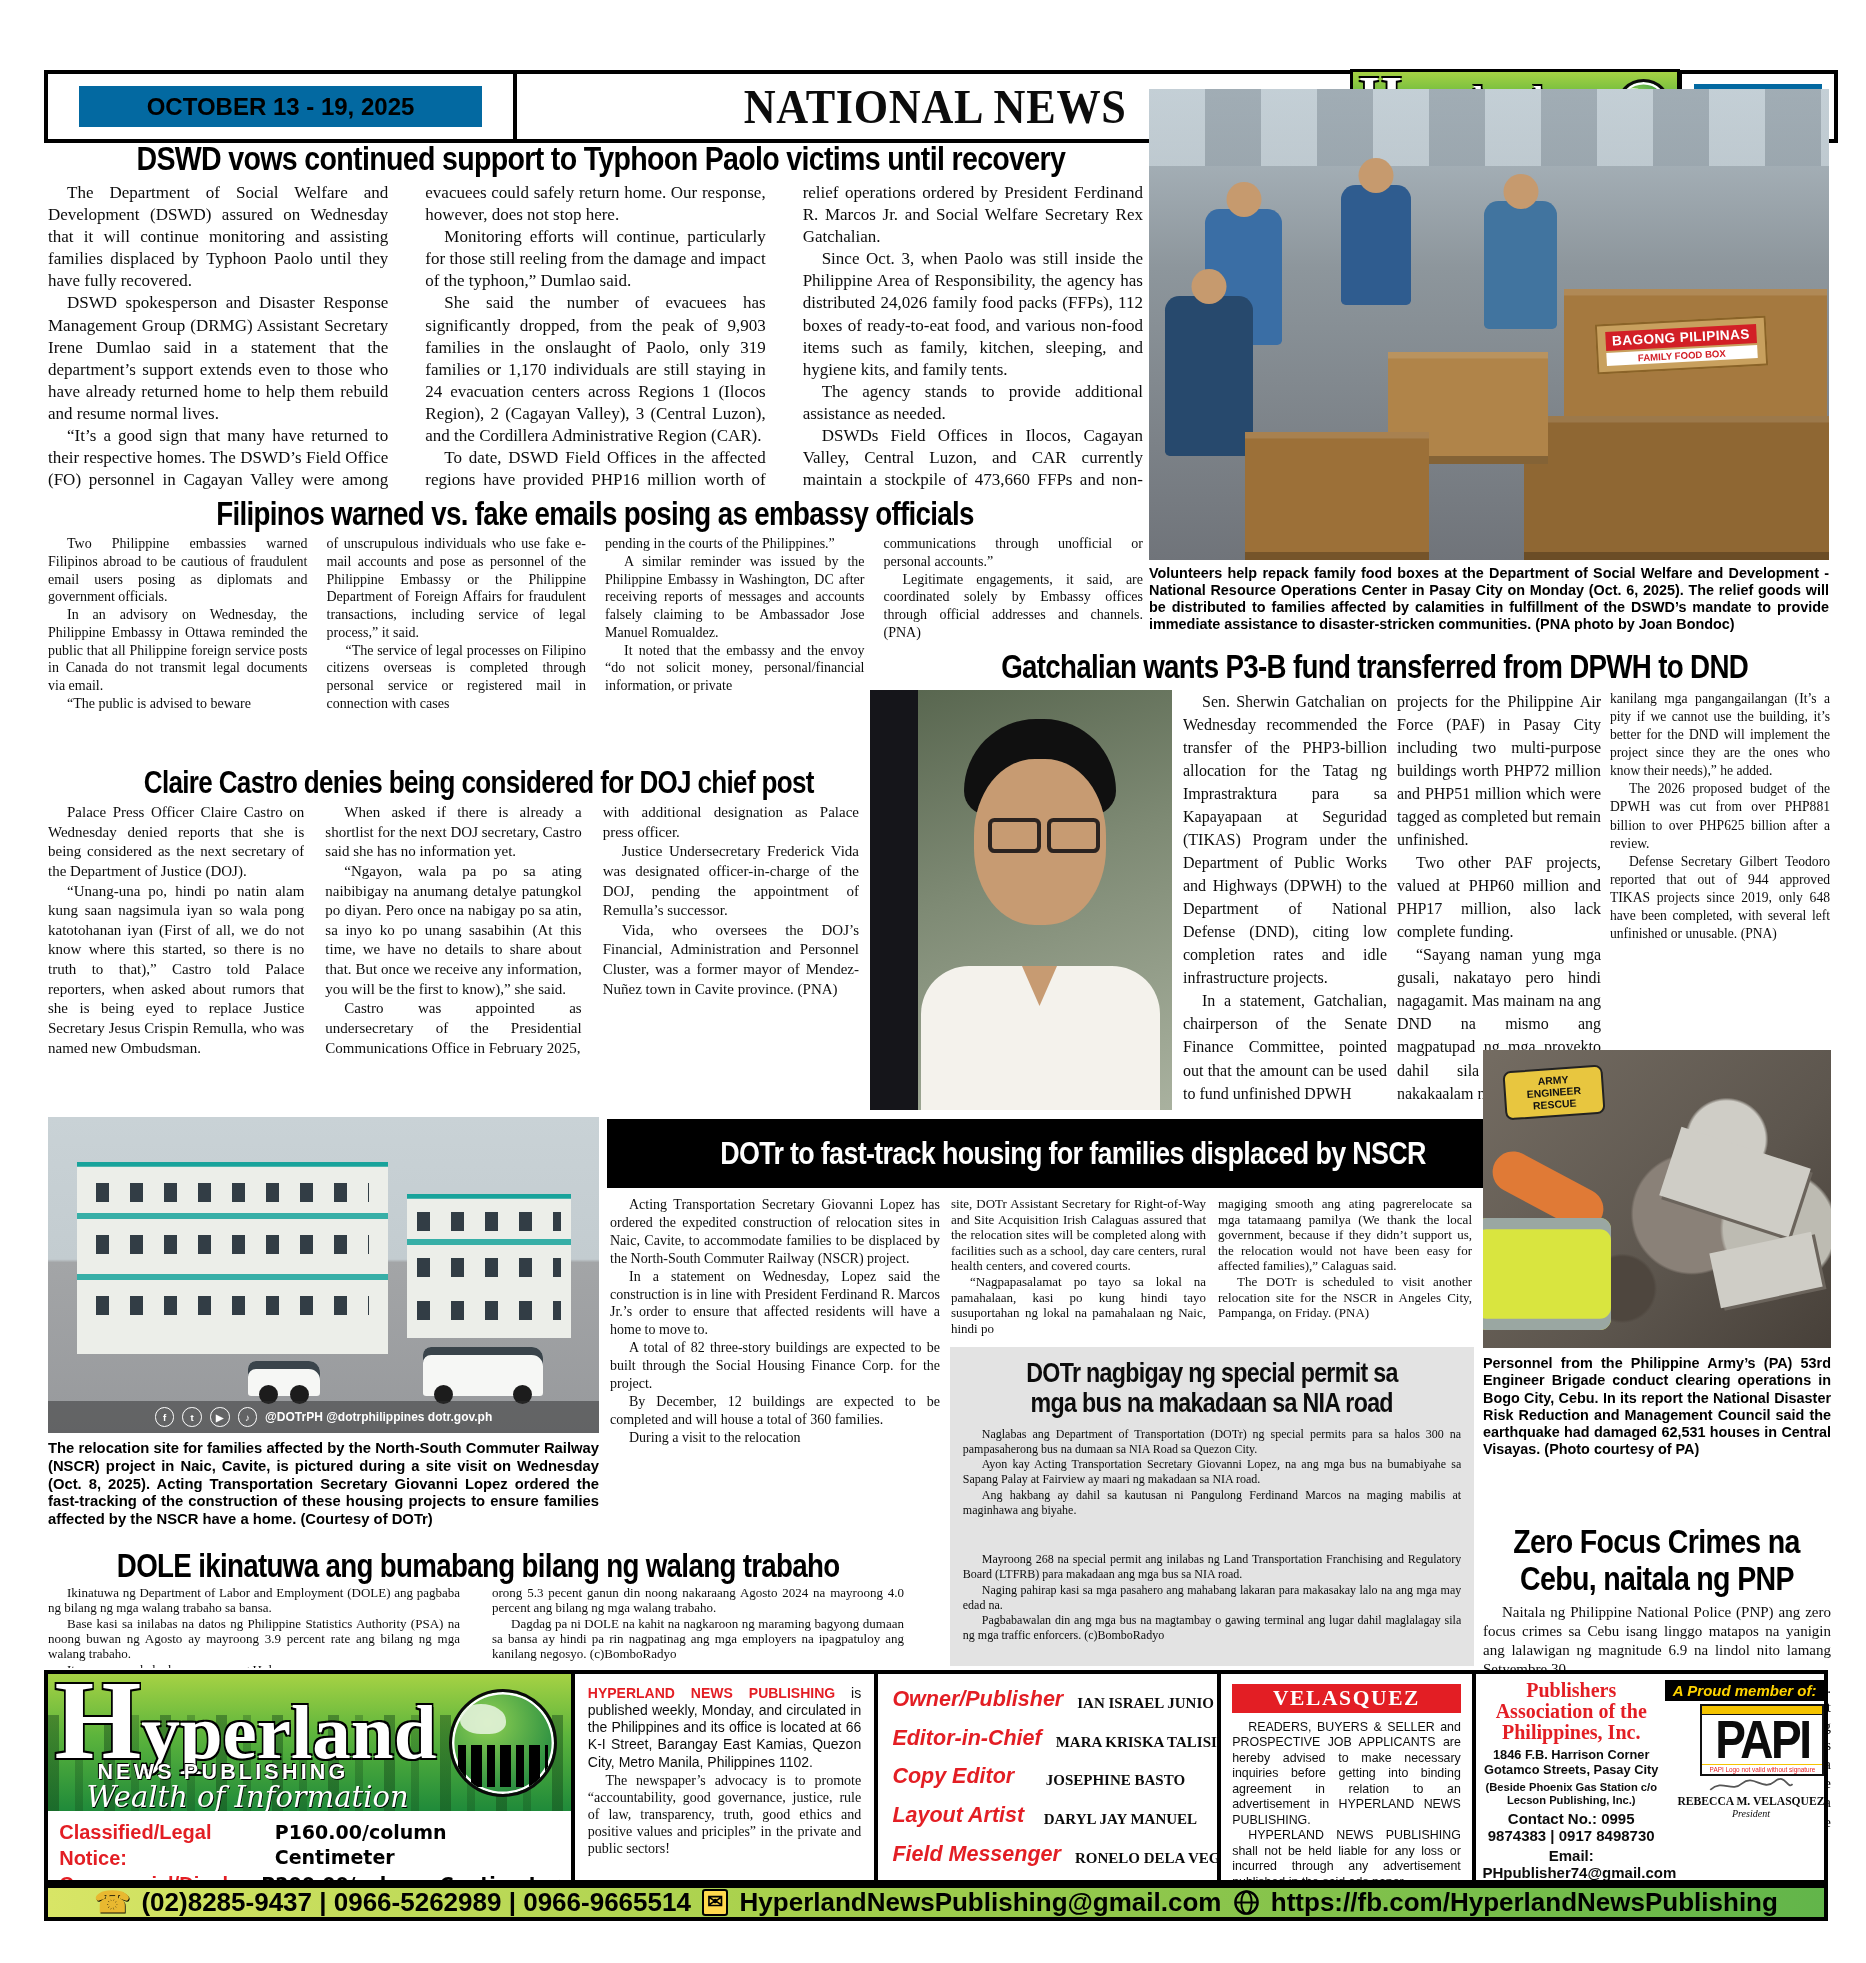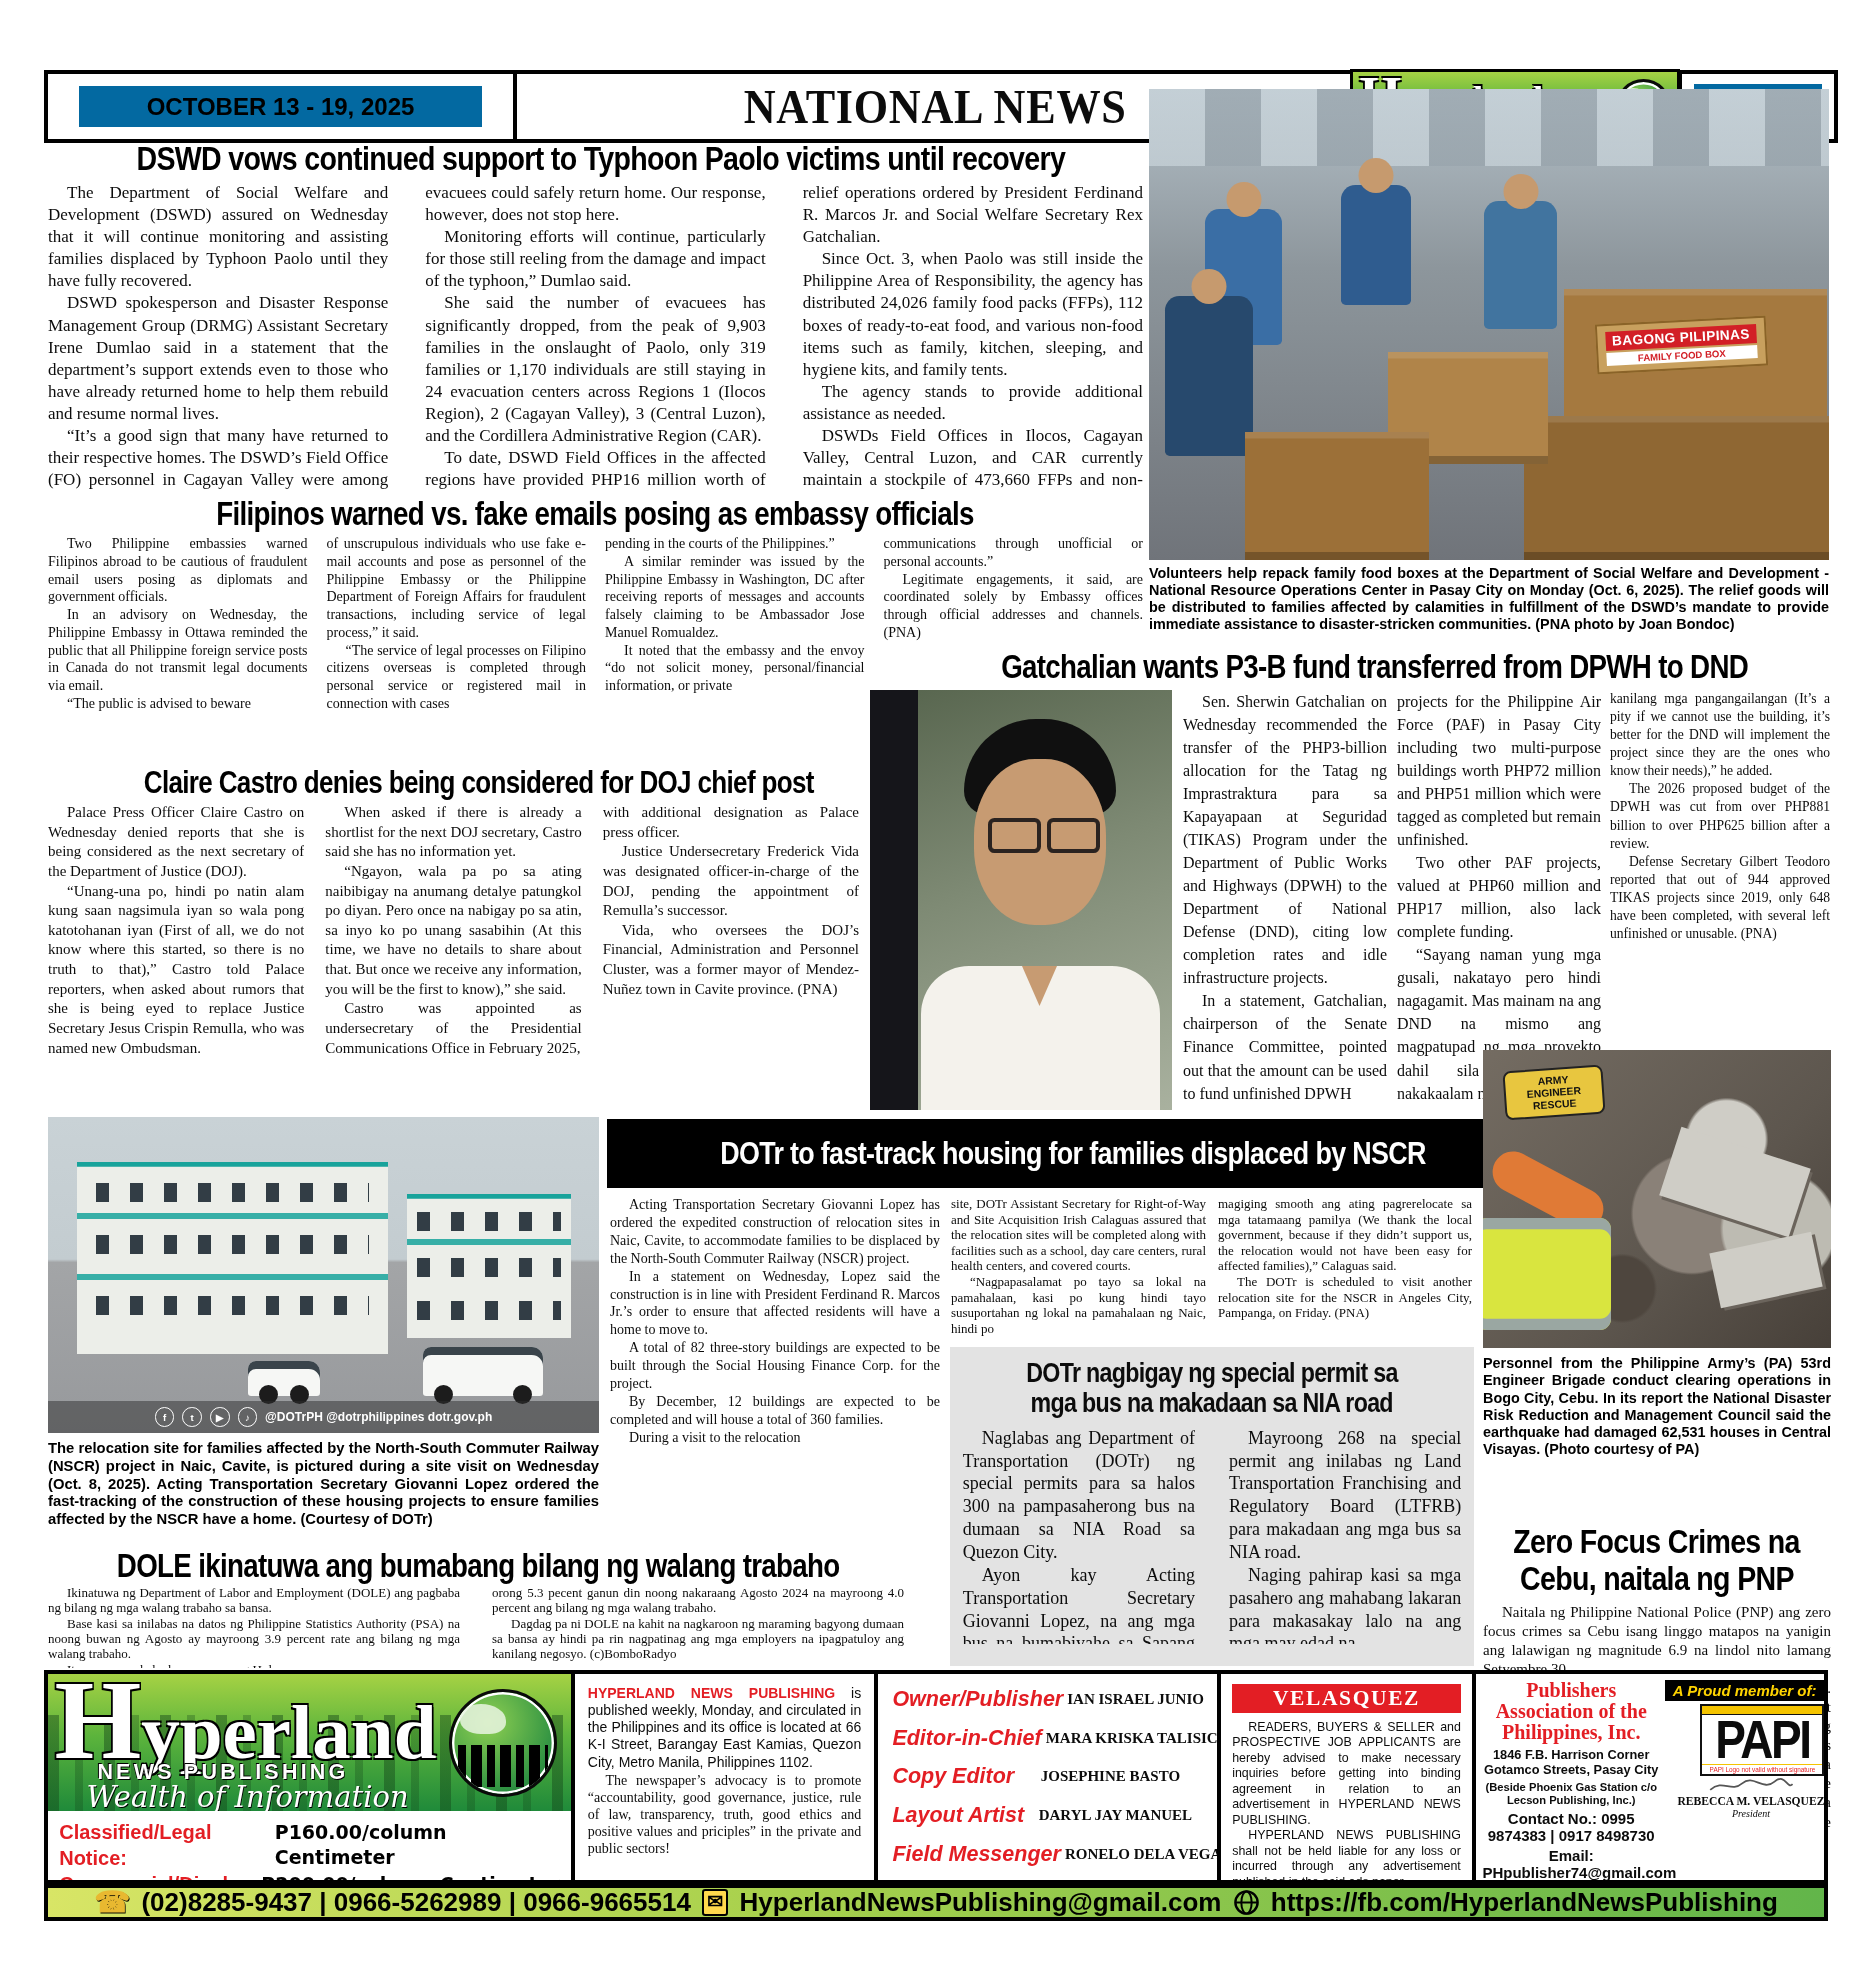--- a/index.html
+++ b/index.html
@@ -113,21 +113,21 @@
   .f-logo-top{height:137px;}
   .rates{padding:8px 11.2px;font-family:"Liberation Sans",sans-serif;}
   .rate-row{display:flex;justify-content:space-between;align-items:center;line-height:1.3;}
   .rate-label{color:#e31e24;font-weight:900;font-size:20px;}
   .rate-value{color:#000;font-weight:700;font-size:19px;font-family:"DejaVu Sans",sans-serif;}
   .f-about{padding:11.2px 12.8px;font-family:"Liberation Sans",sans-serif;font-size:14px;line-height:1.22;}
   .f-about p{margin:0 0 1.6px 0;text-align:justify;}
   .f-about .indent{text-indent:17.6px;font-family:Liberation Serif, serif;}
   .red-lead{color:#e31e24;font-weight:900;}
   .f-staff{padding:12.8px 14.4px;display:flex;flex-direction:column;justify-content:space-between;}
-  .staff-row{display:flex;align-items:center;justify-content:space-between;gap:4px;}
+  .staff-row{display:flex;align-items:flex-end;justify-content:space-between;gap:14px;}
   .staff-role{color:#e31e24;font-family:"Liberation Sans",sans-serif;font-weight:900;font-style:italic;font-size:21.5px;white-space:nowrap;}
   .staff-name{font-family:"Liberation Serif",serif;font-weight:900;font-size:15px;text-align:center;flex:1;white-space:nowrap;}
   .f-disc{padding:9.6px 11.2px;}
   .disc-title{background:#e31e24;color:#fff;text-align:center;font-family:"Liberation Serif",serif;
       font-weight:900;font-size:21.5px;letter-spacing:1.6px;padding:2.4px 0;margin-bottom:6.4px;}
   .disc-body p{margin:0;font-family:"Liberation Sans",sans-serif;font-size:12.4px;line-height:1.25;text-align:justify;text-indent:16px;}
   .f-papi{display:flex;padding:6.4px;gap:4.8px;}
   .papi-left{width:53%;text-align:center;}
   .papi-title{color:#e31e24;font-family:"Liberation Serif",serif;font-weight:900;font-size:20px;line-height:1.05;}
   .papi-addr{font-family:"Liberation Sans",sans-serif;font-weight:900;font-size:12.8px;line-height:1.15;margin-top:4.8px;}
@@ -340,21 +340,21 @@
   <div class="abs colbox" style="left:1218px;top:1196px;width:254px;height:148px;font-size:13px;line-height:1.2;">
       <p class="cont">magiging smooth ang ating pagrerelocate sa mga tatamaang pamilya (We thank the local government, because if they didn’t support us, the relocation would not have been easy for affected families),” Calaguas said.</p>
       <p>The DOTr is scheduled to visit another relocation site for the NSCR in Angeles City, Pampanga, on Friday. (PNA)</p>
     </div>
 
   <div class="abs" id="permit-box" style="left:950px;top:1347px;width:524px;height:319px;">
     <div class="permit-hl">
       <span>DOTr nagbigay ng special permit sa</span><br>
       <span>mga bus na makadaan sa NIA road</span>
     </div>
-    <div class="cols" style="height:217px;gap:34px;font-size:18px;line-height:1.27;">
+    <div class="cols" style="height:217px;gap:34px;font-size:12px;line-height:1.27;flex-direction:column;">
       <div class="col">
           <p>Naglabas ang Department of Transportation (DOTr) ng special permits para sa halos 300 na pampasaherong bus na dumaan sa NIA Road sa Quezon City.</p>
           <p>Ayon kay Acting Transportation Secretary Giovanni Lopez, na ang mga bus na bumabiyahe sa Sapang Palay at Fairview ay maari ng makadaan sa NIA road.</p>
           <p>Ang hakbang ay dahil sa kautusan ni Pangulong Ferdinand Marcos na maging mabilis at maginhawa ang biyahe.</p>
         </div>
       <div class="col">
           <p>Mayroong 268 na special permit ang inilabas ng Land Transportation Franchising and Regulatory Board (LTFRB) para makadaan ang mga bus sa NIA road.</p>
           <p>Naging pahirap kasi sa mga pasahero ang mahabang lakaran para makasakay lalo na ang mga may edad na.</p>
           <p>Pagbabawalan din ang mga bus na magtambay o gawing terminal ang lugar dahil maglalagay sila ng mga traffic enforcers. (c)BomboRadyo</p>
         </div>

